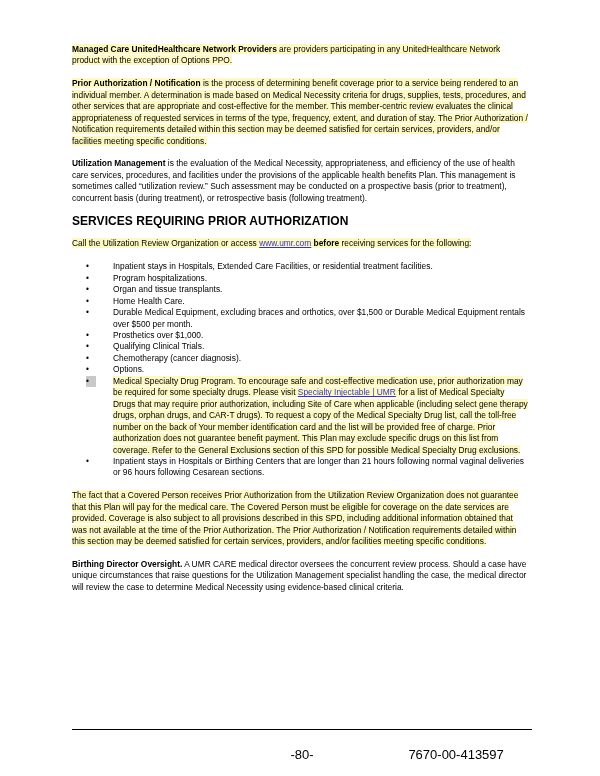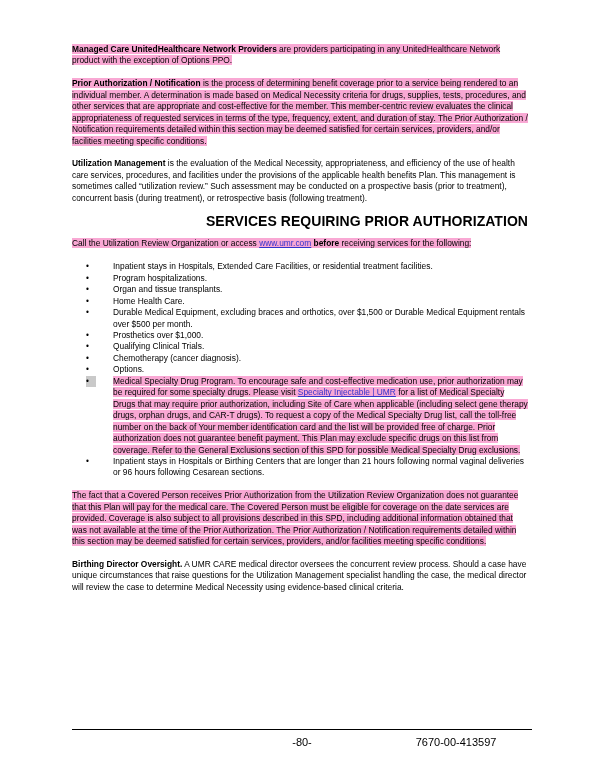--- a/index.html
+++ b/index.html
@@ -25,38 +25,37 @@
   }
   .body-text {
     font-size: 8.4px;
     line-height: 11.45px;
     text-align: left;
   }
   p.para {
     margin: 0 0 11.4px 0;
   }
   .hl {
-    background: #f9a8d4;
+    background: #fef9c3;
     box-decoration-break: clone;
     -webkit-box-decoration-break: clone;
   }
   .bold {
     font-weight: bold;
   }
   a.doclink, .doclink {
     color: #3333cc;
     text-decoration: underline;
   }
   h2.section-head {
-    font-size: 14px;
+    font-size: 12px;
     line-height: 11.45px;
     font-weight: bold;
     margin: 0 0 11.4px 0;
     letter-spacing: 0.05px;
-    text-align: right;
   }
   ul.bullets {
     list-style: none;
     margin: 0 0 11.4px 0;
     padding: 0;
   }
   ul.bullets > li {
     position: relative;
     padding-left: 41px;
     margin: 0;
@@ -72,22 +71,22 @@
     font-size: 8.4px;
     line-height: 11.45px;
   }
   li.hl-row > .bullet-dot { background: #c9c9c9; }
   .footer {
     position: absolute;
     left: 72px;
     right: 68px;
     top: 729px;
     border-top: 1px solid #000000;
-    padding-top: 7px;
-    font-size: 11px;
+    padding-top: 20px;
+    font-size: 13px;
     line-height: 10px;
     display: flex;
     align-items: baseline;
   }
   .footer .f-left { flex: 0 0 auto; width: 33%; }
   .footer .f-center { flex: 1 1 auto; text-align: center; }
   .footer .f-right { flex: 0 0 auto; width: 33%; text-align: center; }
   .nowrap { white-space: nowrap; }
 </style>
 </head>

